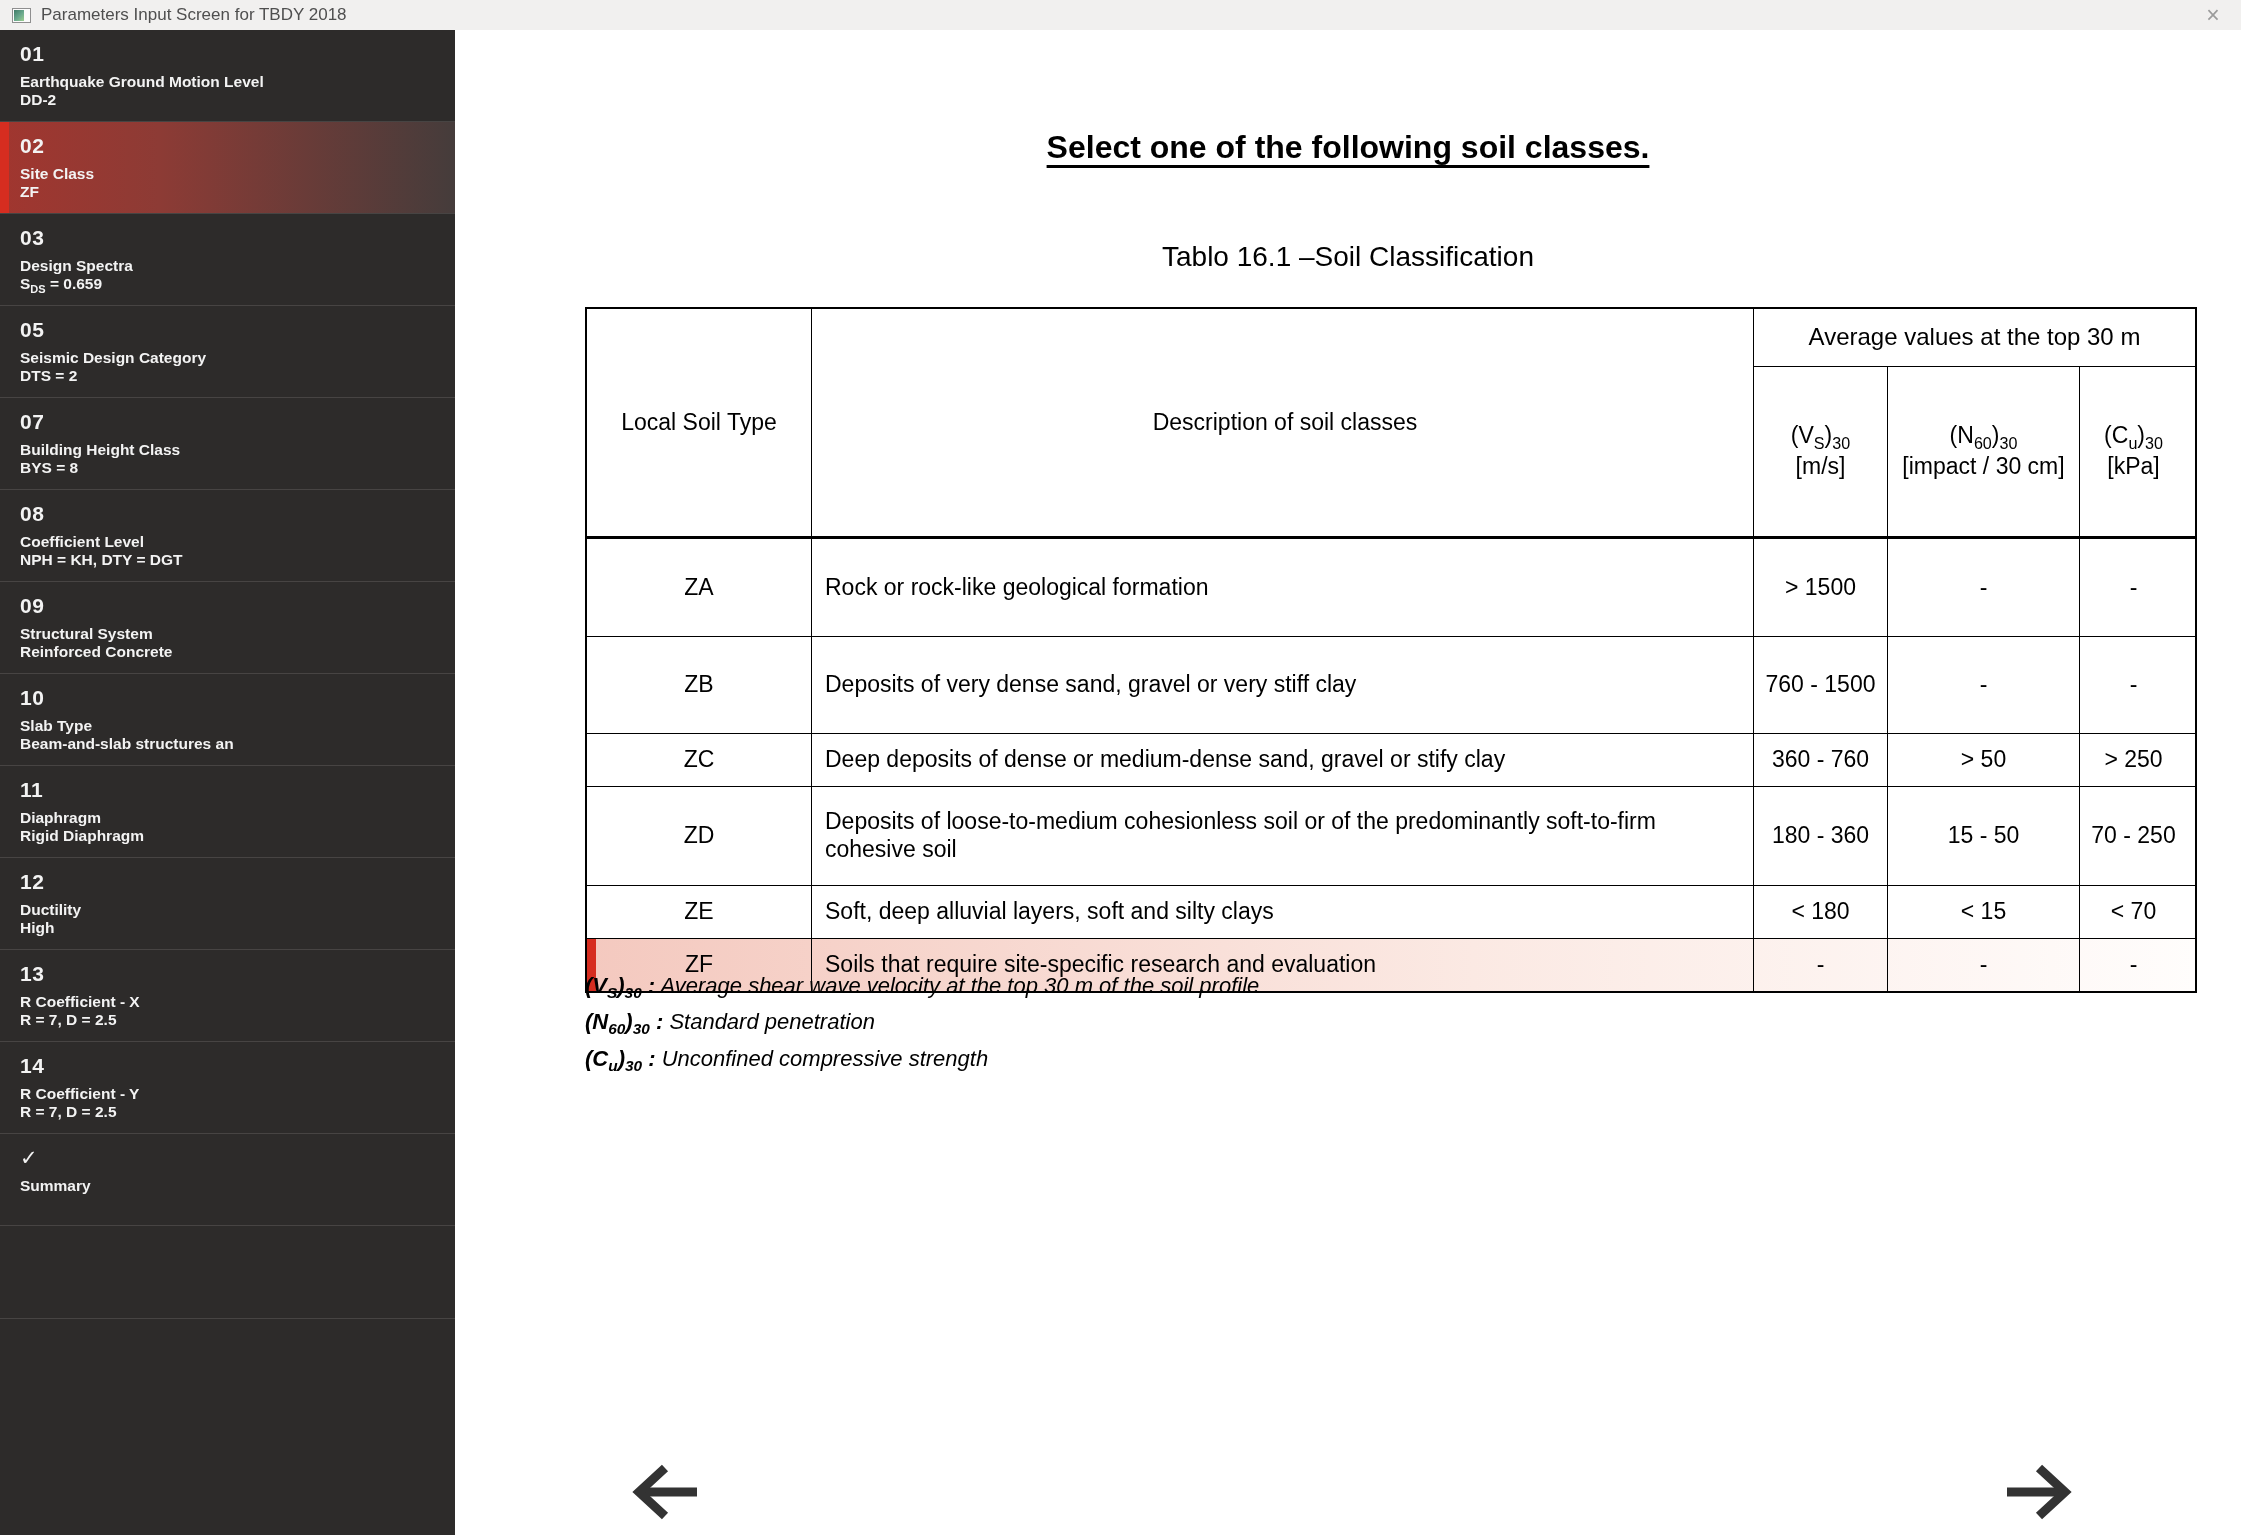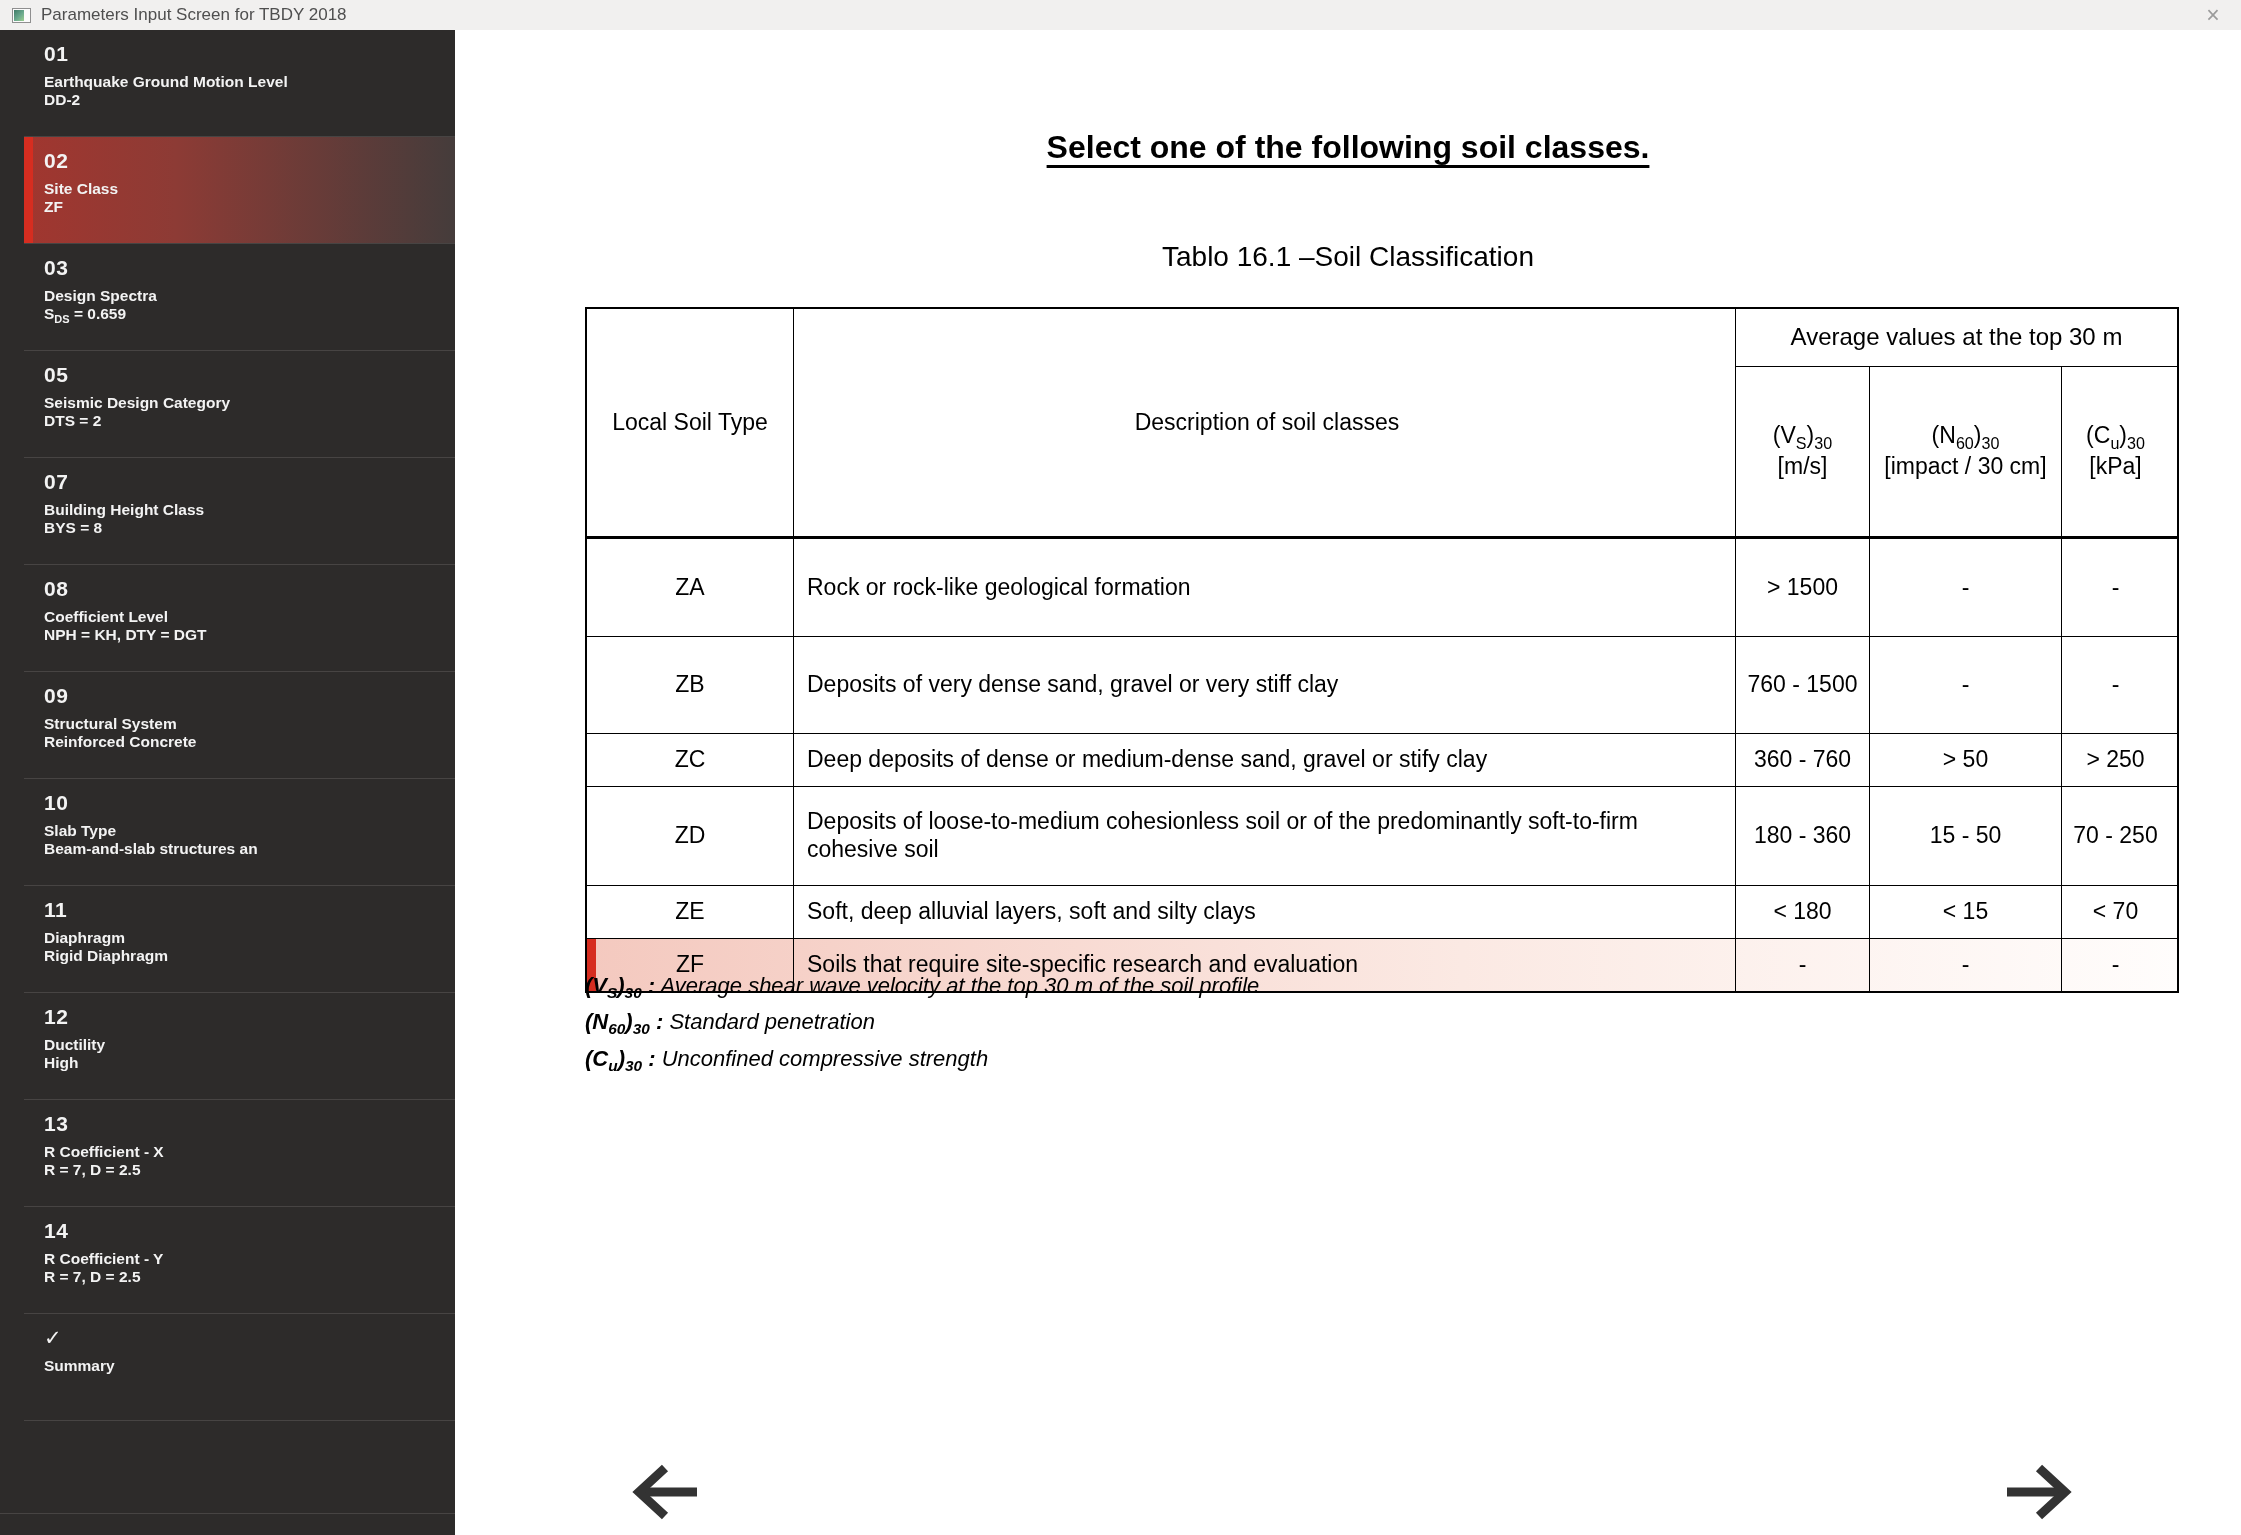--- a/index.html
+++ b/index.html
@@ -27,22 +27,22 @@
     position:absolute;right:14px;top:1px;width:28px;height:28px;
     display:flex;align-items:center;justify-content:center;
     color:#9b9b9b;font-size:23px;line-height:1;cursor:pointer;
   }
   
   .sidebar{
     position:absolute;top:30px;left:0;width:455px;height:1505px;
     background:#2d2b2a;color:#f3f3f3;overflow:hidden;
   }
   .sb-item{
-    position:relative;height:107px;border-bottom:1px solid #474443;
-    padding:8px 0 0 20px;box-sizing:border-box;cursor:pointer;margin-left:24px;
+    position:relative;height:92px;border-bottom:1px solid #474443;
+    padding:8px 0 0 20px;box-sizing:border-box;cursor:pointer;
   }
   .sb-item .stripe{display:none;}
   .sb-item.selected{
     background:linear-gradient(to right,#a1362f 0%,#8d3b35 35%,#453c3b 100%);
   }
   .sb-item.selected .stripe{
     display:block;position:absolute;left:0;top:0;width:9px;height:100%;
     background:#d62d20;
   }
   .sb-num{font-size:21px;font-weight:bold;margin-top:4px;letter-spacing:0.5px;}
@@ -78,21 +78,21 @@
     border:1px solid #000;padding:2px 4px;vertical-align:middle;
     font-weight:normal;background:transparent;
   }
   table.soil .c-type{width:182px;text-align:center;}
   table.soil .c-desc{width:920px;text-align:left;padding-left:13px;padding-right:8px;}
   table.soil .c-vs{width:125px;text-align:center;}
   table.soil .c-n60{width:183px;text-align:center;}
   table.soil .c-cu{width:97px;text-align:center;padding-left:5px;padding-right:13px;}
   table.soil th.h-avg{height:53px;text-align:center;font-size:24px;}
   table.soil th.h-sub{height:165px;text-align:center;}
-  table.soil th.h-type{text-align:center;padding:2px 12px;border-radius:14px;}
+  table.soil th.h-type{text-align:center;padding:2px 21px;border-radius:14px;}
   table.soil th.h-desc{text-align:center;}
   table.soil tr.hdr2 th{border-bottom:3px solid #000;}
   table.soil th.h-type,table.soil th.h-desc{border-bottom:3px solid #000;}
   tr.r-za td{height:93px;}
   tr.r-zb td{height:92px;}
   tr.r-zc td{height:48px;}
   tr.r-zd td{height:94px;}
   tr.r-ze td{height:48px;}
   tr.r-zf td{height:48px;}
   tr.selected-row{

